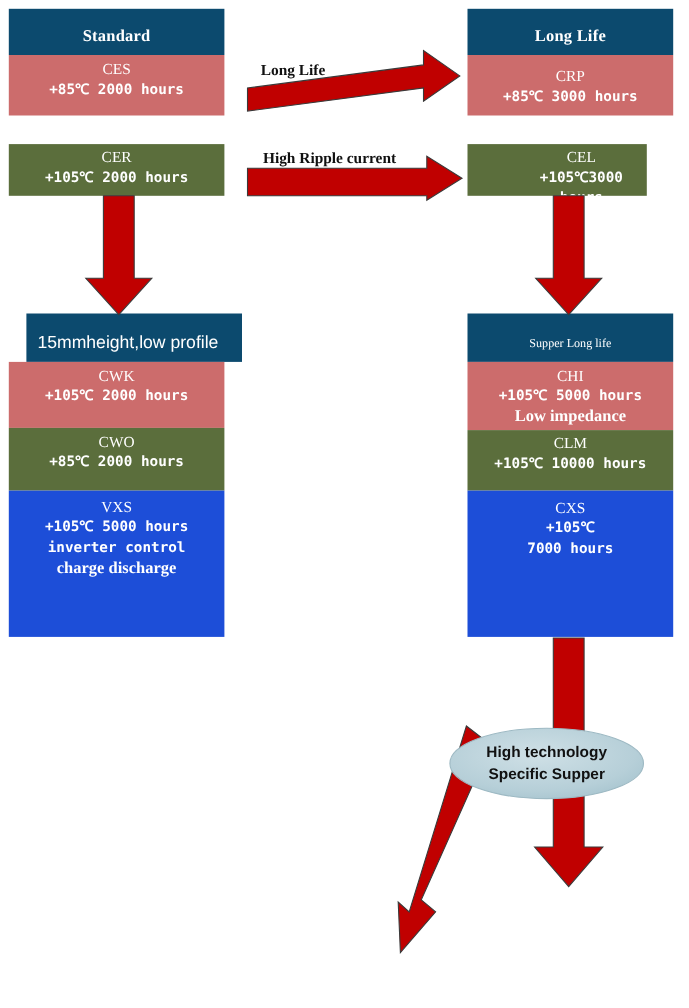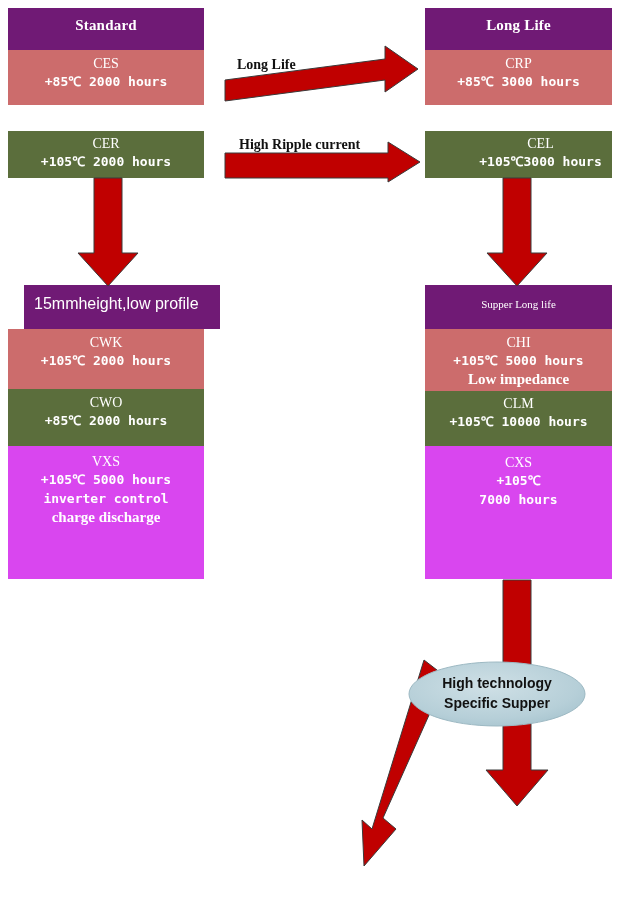--- a/index.html
+++ b/index.html
@@ -25,30 +25,31 @@
     box-sizing: border-box;
     display: flex;
     flex-direction: column;
     align-items: center;
     justify-content: flex-start;
     color: #ffffff;
     text-align: center;
     padding-top: 5px;
   }
   .hdr-blue {
-    background: #701a75;
+    background: #0c4a6e;
+    justify-content: center;
   }
   .cell-red {
     background: #cc6c6c;
   }
   .cell-dgreen {
     background: #5b6e3c;
   }
   .cell-lgreen {
-    background: #d946ef;
+    background: #1d4ed8;
     align-items: center;
   }
   .t-title {
     font-family: "Liberation Serif", "DejaVu Serif", serif;
     font-weight: bold;
     font-size: 15px;
     line-height: 18px;
     letter-spacing: 0.2px;
   }
   .t-title-plain {
@@ -151,31 +152,31 @@
       <div class="t-title">Standard</div>
     </div>
     <div class="box cell-red" style="left:8px; top:50px; width:196px; height:55px;">
       <div class="t-code">CES</div>
       <div class="t-spec">+85℃  2000  hours</div>
     </div>
 
     <div class="box hdr-blue" style="left:425px; top:8px; width:187px; height:42px; padding-top:8px;">
       <div class="t-title">Long Life</div>
     </div>
-    <div class="box cell-red" style="left:425px; top:50px; width:187px; height:55px;">
+    <div class="box cell-red" style="left:425px; top:50px; width:187px; height:55px;justify-content:center;">
       <div class="t-code">CRP</div>
       <div class="t-spec">+85℃  3000  hours</div>
     </div>
 
     <div class="box cell-dgreen" style="left:8px; top:131px; width:196px; height:47px; padding-top:4px;">
       <div class="t-code">CER</div>
       <div class="t-spec">+105℃  2000  hours</div>
     </div>
 
-    <div class="box cell-dgreen" style="left:425px; top:131px; width:187px; height:47px; padding-top:4px;padding-left:44px;">
+    <div class="box cell-dgreen" style="left:425px; top:131px; width:163px; height:47px; padding-top:4px;padding-left:44px;">
       <div class="t-code">CEL</div>
       <div class="t-spec">+105℃3000  hours</div>
     </div>
 
     <div class="box hdr-blue" style="left:24px; top:285px; width:196px; height:44px; padding-top:9px; align-items:flex-start; padding-left:10px;">
       <div class="t-title-sans">15mmheight,low profile</div>
     </div>
     <div class="box cell-red" style="left:8px; top:329px; width:196px; height:60px;">
       <div class="t-code">CWK</div>
       <div class="t-spec">+105℃  2000  hours</div>

